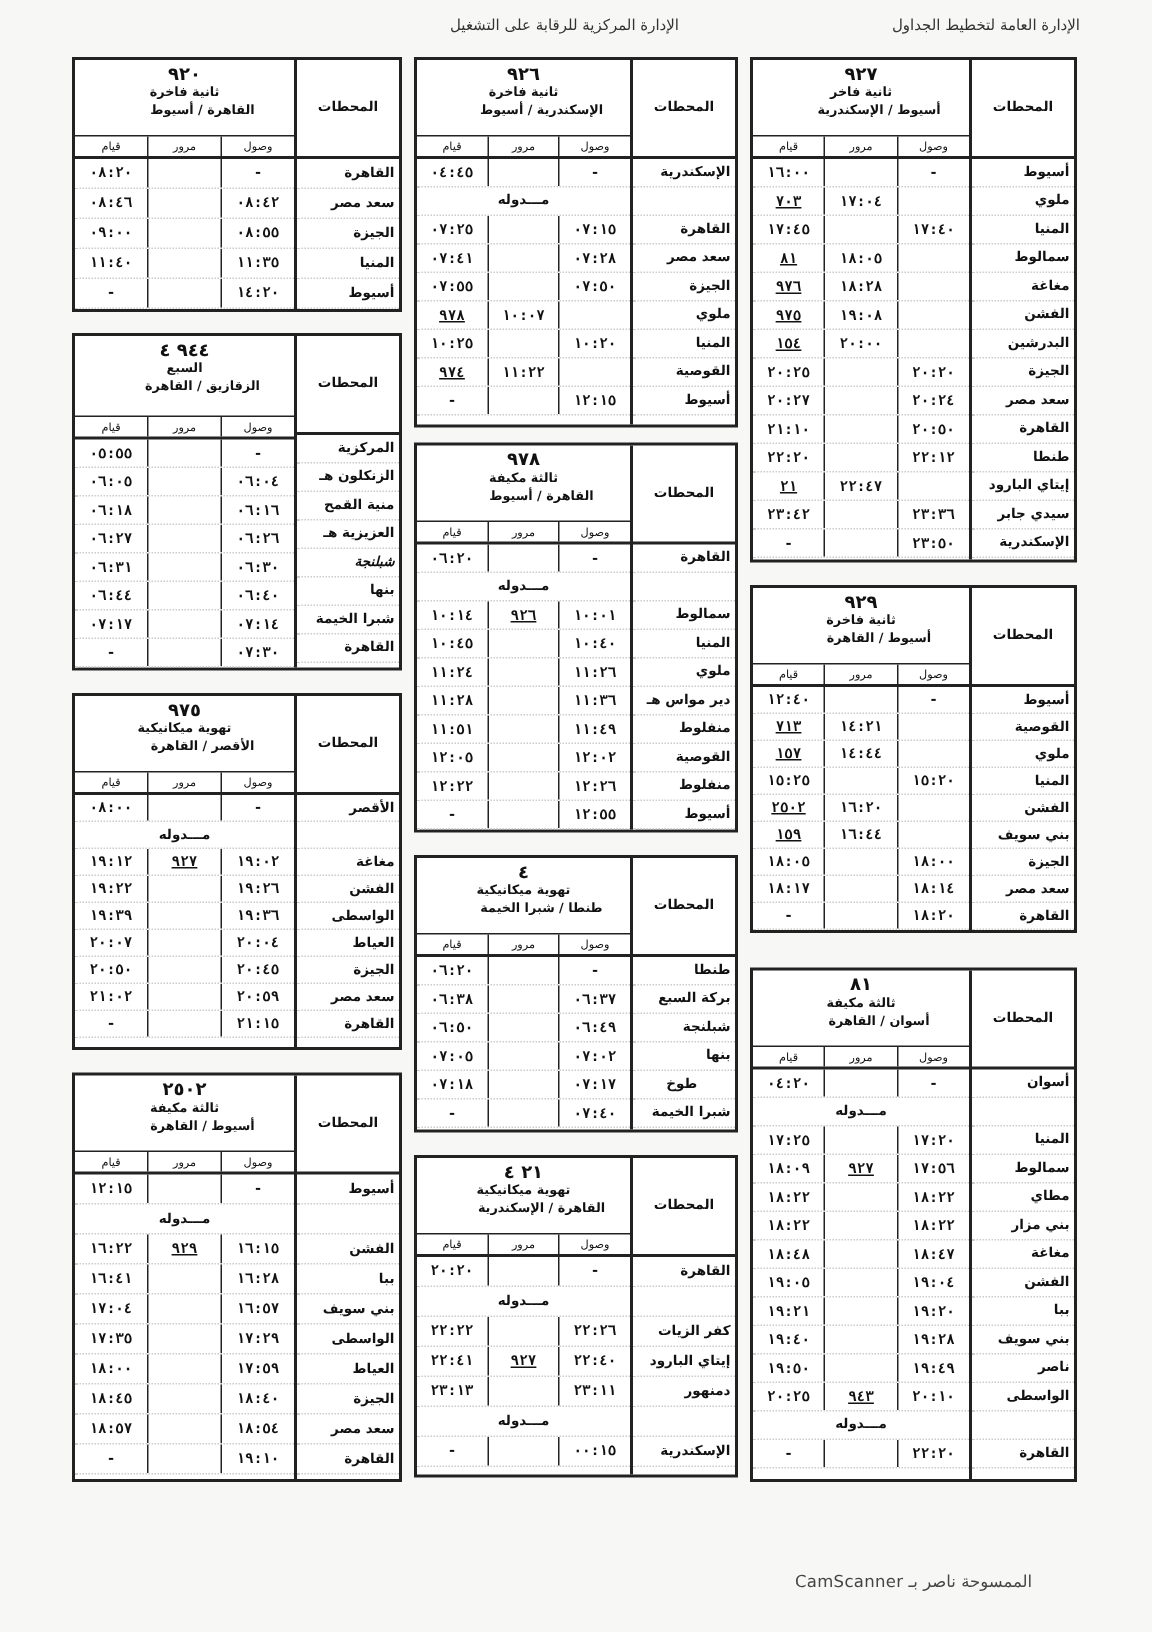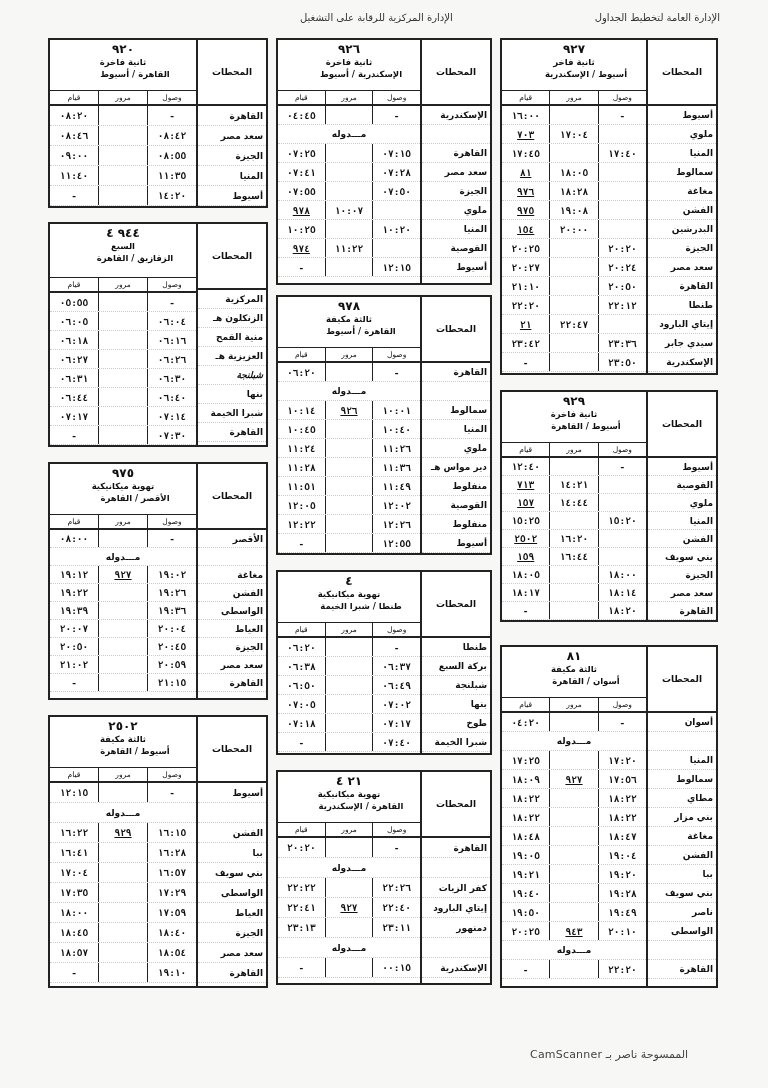--- a/index.html
+++ b/index.html
@@ -425,21 +425,21 @@
         </div>
       </div>
     </div>
     <div class="tbl" style="left: 276px; top: 570px; width: 216px; height: 185px;">
       <div class="stations">
         <div class="st-head" style="height: 66px;">المحطات</div>
         <div class="st-row" style="height: 19px; line-height: 19px;">طنطا</div>
         <div class="st-row" style="height: 19px; line-height: 19px;">بركة السبع</div>
         <div class="st-row" style="height: 19px; line-height: 19px;">شبلنجة</div>
         <div class="st-row" style="height: 19px; line-height: 19px;">بنها</div>
-        <div class="st-row" style="height: 19px; line-height: 19px;">طوخ</div>
+        <div class="st-row" style="height: 19px; line-height: 19px; text-align: center;">طوخ</div>
         <div class="st-row" style="height: 19px; line-height: 19px;">شبرا الخيمة</div>
       </div>
       <div class="body">
         <div class="title" style="height: 51px;">
           <div class="num">٤</div>
           <div class="cls">تهوية ميكانيكية</div>
           <div class="rt">طنطا / شبرا الخيمة</div>
         </div>
         <div class="cols" style="height: 15px;">
           <div>وصول</div>

